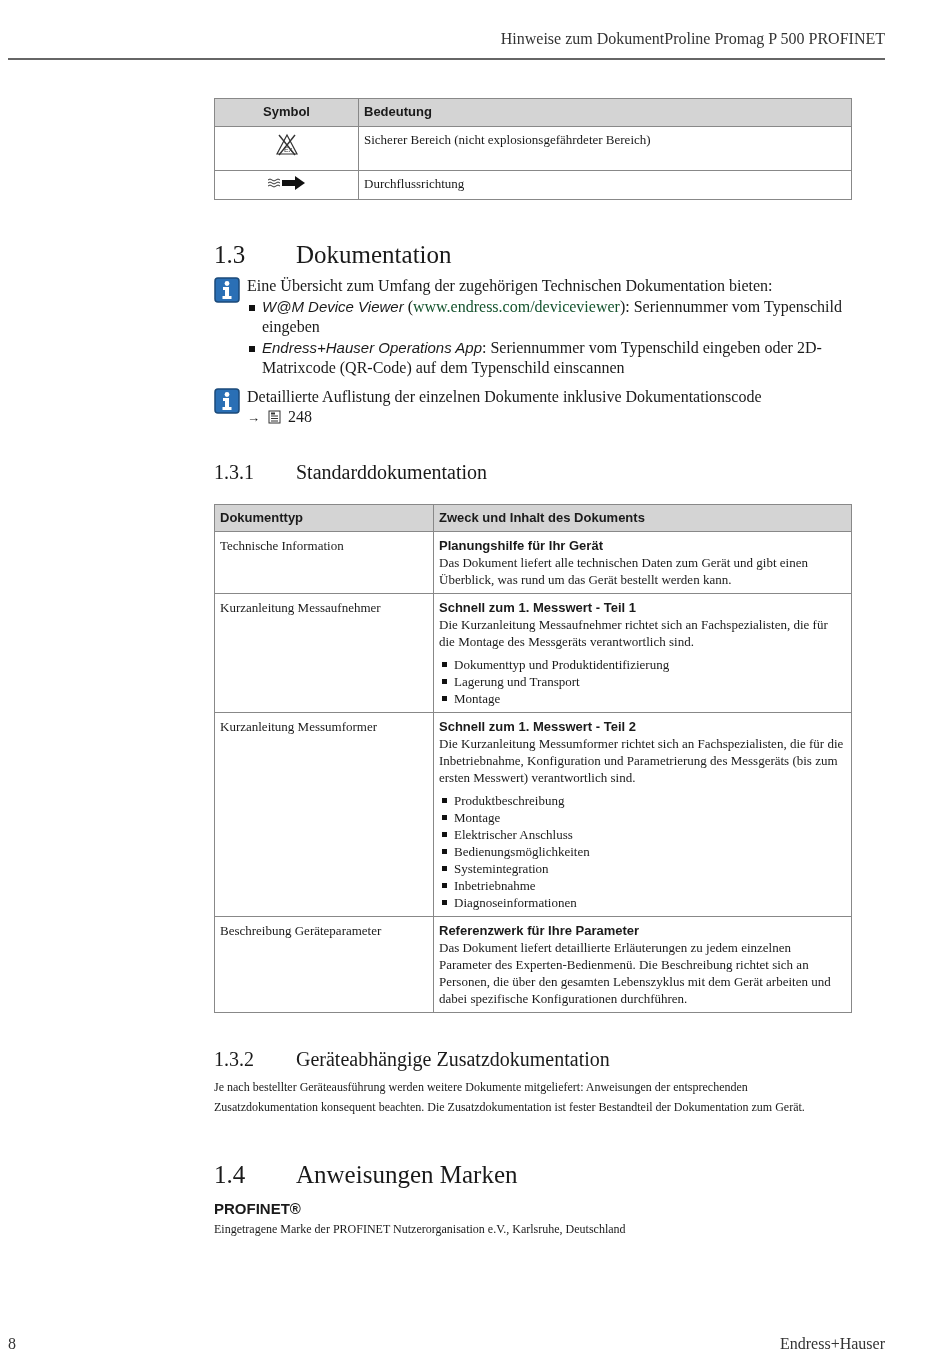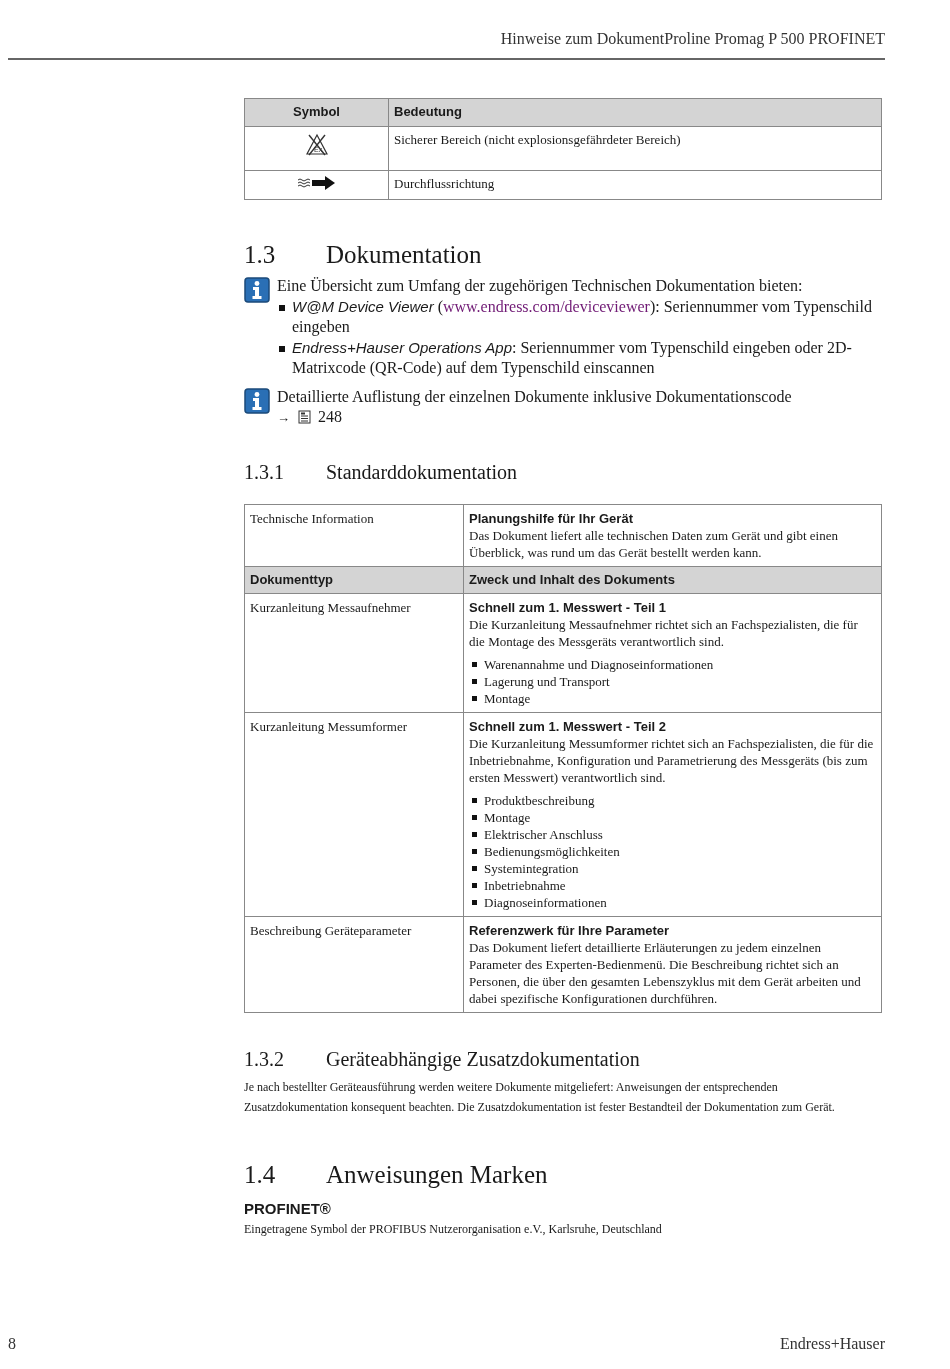--- a/index.html
+++ b/index.html
@@ -7,21 +7,21 @@
     width: 950px; height: 1369px; background: #ffffff; position: relative;
     font-family: "DejaVu Serif", "Liberation Serif", serif; color: #1a1a1a;
     overflow: hidden;
   }
   .page-header {
     position: absolute; left: 8px; top: 30px; width: 877px; height: 28px;
     border-bottom: 2px solid #666;
     display: flex; justify-content: flex-end; align-items: flex-start;
     font-family: "Liberation Serif", serif; font-size: 16px; color: #333;
   }
-  .content { position: absolute; left: 244px; top: 98px; width: 638px; }
+  .content { position: absolute; left: 214px; top: 98px; width: 638px; }
   table { border-collapse: collapse; width: 100%; }
   td, th { border: 1px solid #888; vertical-align: top; }
   .sym-table th {
     background: #d4d4d4; font-family: "Liberation Sans", sans-serif; font-weight: bold;
     font-size: 13px; text-align: left; padding: 5px 5px 5px 5px; height: 17px;
   }
   .sym-table th.c { text-align: center; }
   .sym-table td { font-family: "Liberation Serif", serif; font-size: 13px; padding: 5px 5px; }
   .sym-table td.sym { width: 133px; text-align: center; }
   .h2 {
@@ -31,21 +31,21 @@
   .h3 {
     font-family: "Liberation Serif", serif; font-size: 20px; display: flex; margin-top: 28px; line-height: 28px;
   }
   .h3 .num { width: 82px; }
   .note { display: flex; margin-top: 4px; font-size: 16px; font-family: "Liberation Serif", serif; line-height: 20.5px; }
   .note .icon { width: 33px; flex: none; padding-top: 1px; }
   .note ul { margin: 0; padding: 0; list-style: none; }
   .note li { position: relative; padding-left: 15px; }
   .note li::before { content: ""; position: absolute; left: 2px; top: 8px; width: 6px; height: 6px; background: #111; }
   .it { font-style: italic; font-family: "Liberation Sans", sans-serif; font-size: 15px; }
-  .link { color: #701a75; }
+  .link { color: #14532d; }
   .doc-table { margin-top: 18px; }
   .doc-table th {
     background: #d4d4d4; font-family: "Liberation Sans", sans-serif; font-weight: bold; font-size: 13px;
     text-align: left; padding: 5px 5px; height: 16px;
   }
   .doc-table td { font-family: "Liberation Serif", serif; font-size: 13px; line-height: 17px; padding: 5px 5px; }
   .doc-table td.type { width: 208px; }
   .doc-table .bold { font-family: "Liberation Sans", sans-serif; font-weight: bold; font-size: 13px; }
   .doc-table ul { margin: 6px 0 0 0; padding: 0; list-style: none; }
   .doc-table li { position: relative; padding-left: 15px; }
@@ -153,37 +153,37 @@
   </div>
 
   <div class="h3">
     <span class="num">1.3.1</span>
     <span>Standarddokumentation</span>
   </div>
 
   <table class="doc-table">
     <tbody>
         <tr>
+      <th>Dokumenttyp</th>
+      <th>Zweck und Inhalt des Dokuments</th>
+    </tr>
+    <tr>
       <td class="type">Technische Information</td>
       <td>
         <div class="bold">Planungshilfe für Ihr Gerät</div>
         <div>Das Dokument liefert alle technischen Daten zum Gerät und gibt einen Überblick, was rund um das Gerät bestellt werden kann.</div>
       </td>
-    </tr>
-    <tr>
-      <th>Dokumenttyp</th>
-      <th>Zweck und Inhalt des Dokuments</th>
     </tr>
     <tr>
       <td class="type">Kurzanleitung Messaufnehmer</td>
       <td>
         <div class="bold">Schnell zum 1. Messwert - Teil 1</div>
         <div>Die Kurzanleitung Messaufnehmer richtet sich an Fachspezialisten, die für die Montage des Messgeräts verantwortlich sind.</div>
         <ul>
-          <li>Warenannahme und Diagnoseinformationen</li>
+          <li>Dokumenttyp und Produktidentifizierung</li>
           <li>Lagerung und Transport</li>
           <li>Montage</li>
         </ul>
       </td>
     </tr>
     <tr>
       <td class="type">Kurzanleitung Messumformer</td>
       <td>
         <div class="bold">Schnell zum 1. Messwert - Teil 2</div>
         <div>Die Kurzanleitung Messumformer richtet sich an Fachspezialisten, die für die Inbetriebnahme, Konfiguration und Parametrierung des Messgeräts (bis zum ersten Messwert) verantwortlich sind.</div>
@@ -212,19 +212,19 @@
     <span class="num">1.3.2</span>
     <span>Geräteabhängige Zusatzdokumentation</span>
   </div>
   <div class="para" style="margin-top:4px">Je nach bestellter Geräteausführung werden weitere Dokumente mitgeliefert: Anweisungen der entsprechenden Zusatzdokumentation konsequent beachten. Die Zusatzdokumentation ist fester Bestandteil der Dokumentation zum Gerät.</div>
 
   <div class="h2" style="margin-top:40px">
     <span class="num">1.4</span>
     <span>Anweisungen Marken</span>
   </div>
   <div class="brand">PROFINET®</div>
-  <div class="para" style="margin-top:2px">Eingetragene Symbol der PROFIBUS Nutzerorganisation e.V., Karlsruhe, Deutschland</div>
+  <div class="para" style="margin-top:2px">Eingetragene Marke der PROFINET Nutzerorganisation e.V., Karlsruhe, Deutschland</div>
 </div>
 
 <div class="page-footer">
   <span>8</span>
   <span>Endress+Hauser</span>
 </div>
 
 </body></html>

